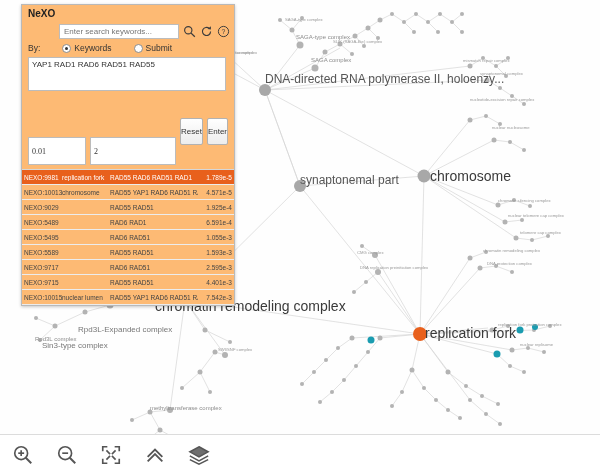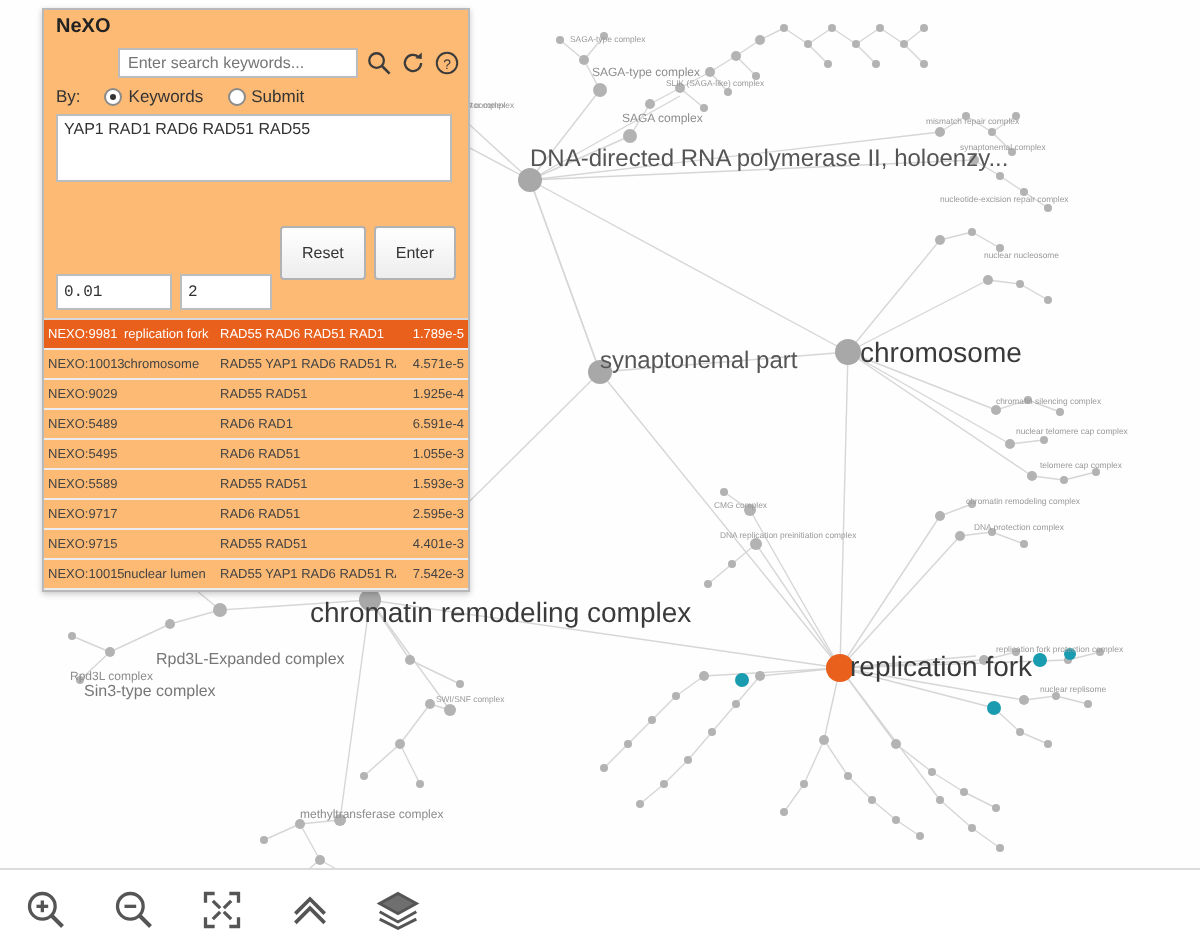--- a/index.html
+++ b/index.html
@@ -90,21 +90,21 @@
     display: flex;
     align-items: center;
     justify-content: center;
   }
   .icon-btn svg { display: block; }
 
   .by-row {
     padding: 2px 6px 4px 6px;
     display: flex;
     align-items: center;
-    gap: 12px;
+    gap: 22px;
     font-size: 8.5px;
   }
   .radio-wrap {
     display: flex;
     align-items: center;
     gap: 3px;
     cursor: pointer;
   }
   .radio {
     width: 9px;
@@ -143,39 +143,39 @@
     font-family: "Liberation Sans", sans-serif;
   }
 
   .thresh-row {
     padding: 0 6px 4px 6px;
     display: flex;
     align-items: center;
     gap: 4px;
   }
   .thresh-input {
-    height: 18px;
+    height: 28px;
     border: 1px solid #bcbcbc;
     font-size: 8px;
     padding: 0 3px;
     box-sizing: border-box;
-    font-family: Liberation Mono, monospace;
+    font-family: Liberation Serif, serif;
     color: #333;
     background: #fff;
     margin-top: 40px;
   }
   #pvalue-input { width: 58px; }
   #count-input { flex: 1 1 auto; min-width: 0; }
   .sm-btn {
     height: 27px;
     border: 1px solid #b2b2b2;
     border-radius: 2px;
     background: linear-gradient(#ffffff,#ededed);
     font-size: 8px;
-    padding: 0 10px;
+    padding: 0 0;
     cursor: pointer;
     color: #333;
     font-family: "Liberation Sans", sans-serif;
   }
 
   
   #results {
     border-top: 1px solid #d7d7d7;
     font-size: 6.5px;
     color: #444;

